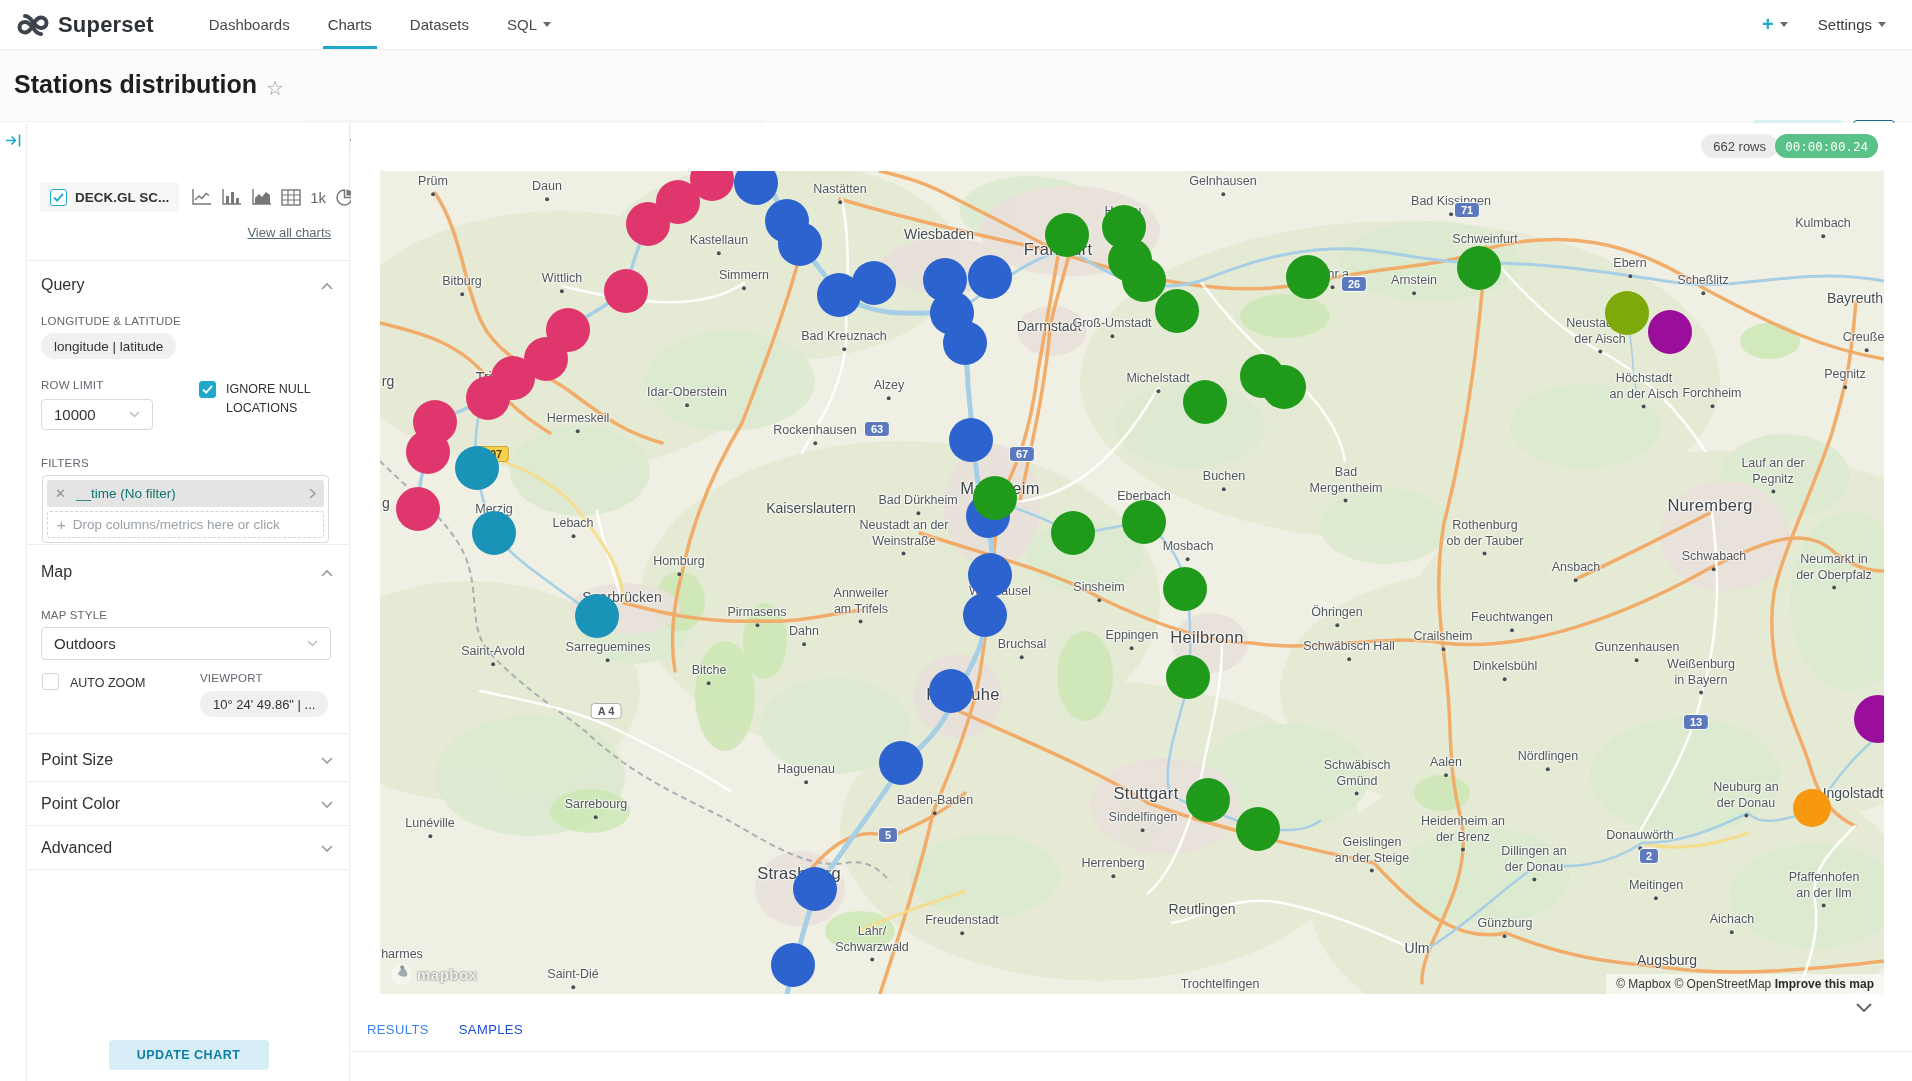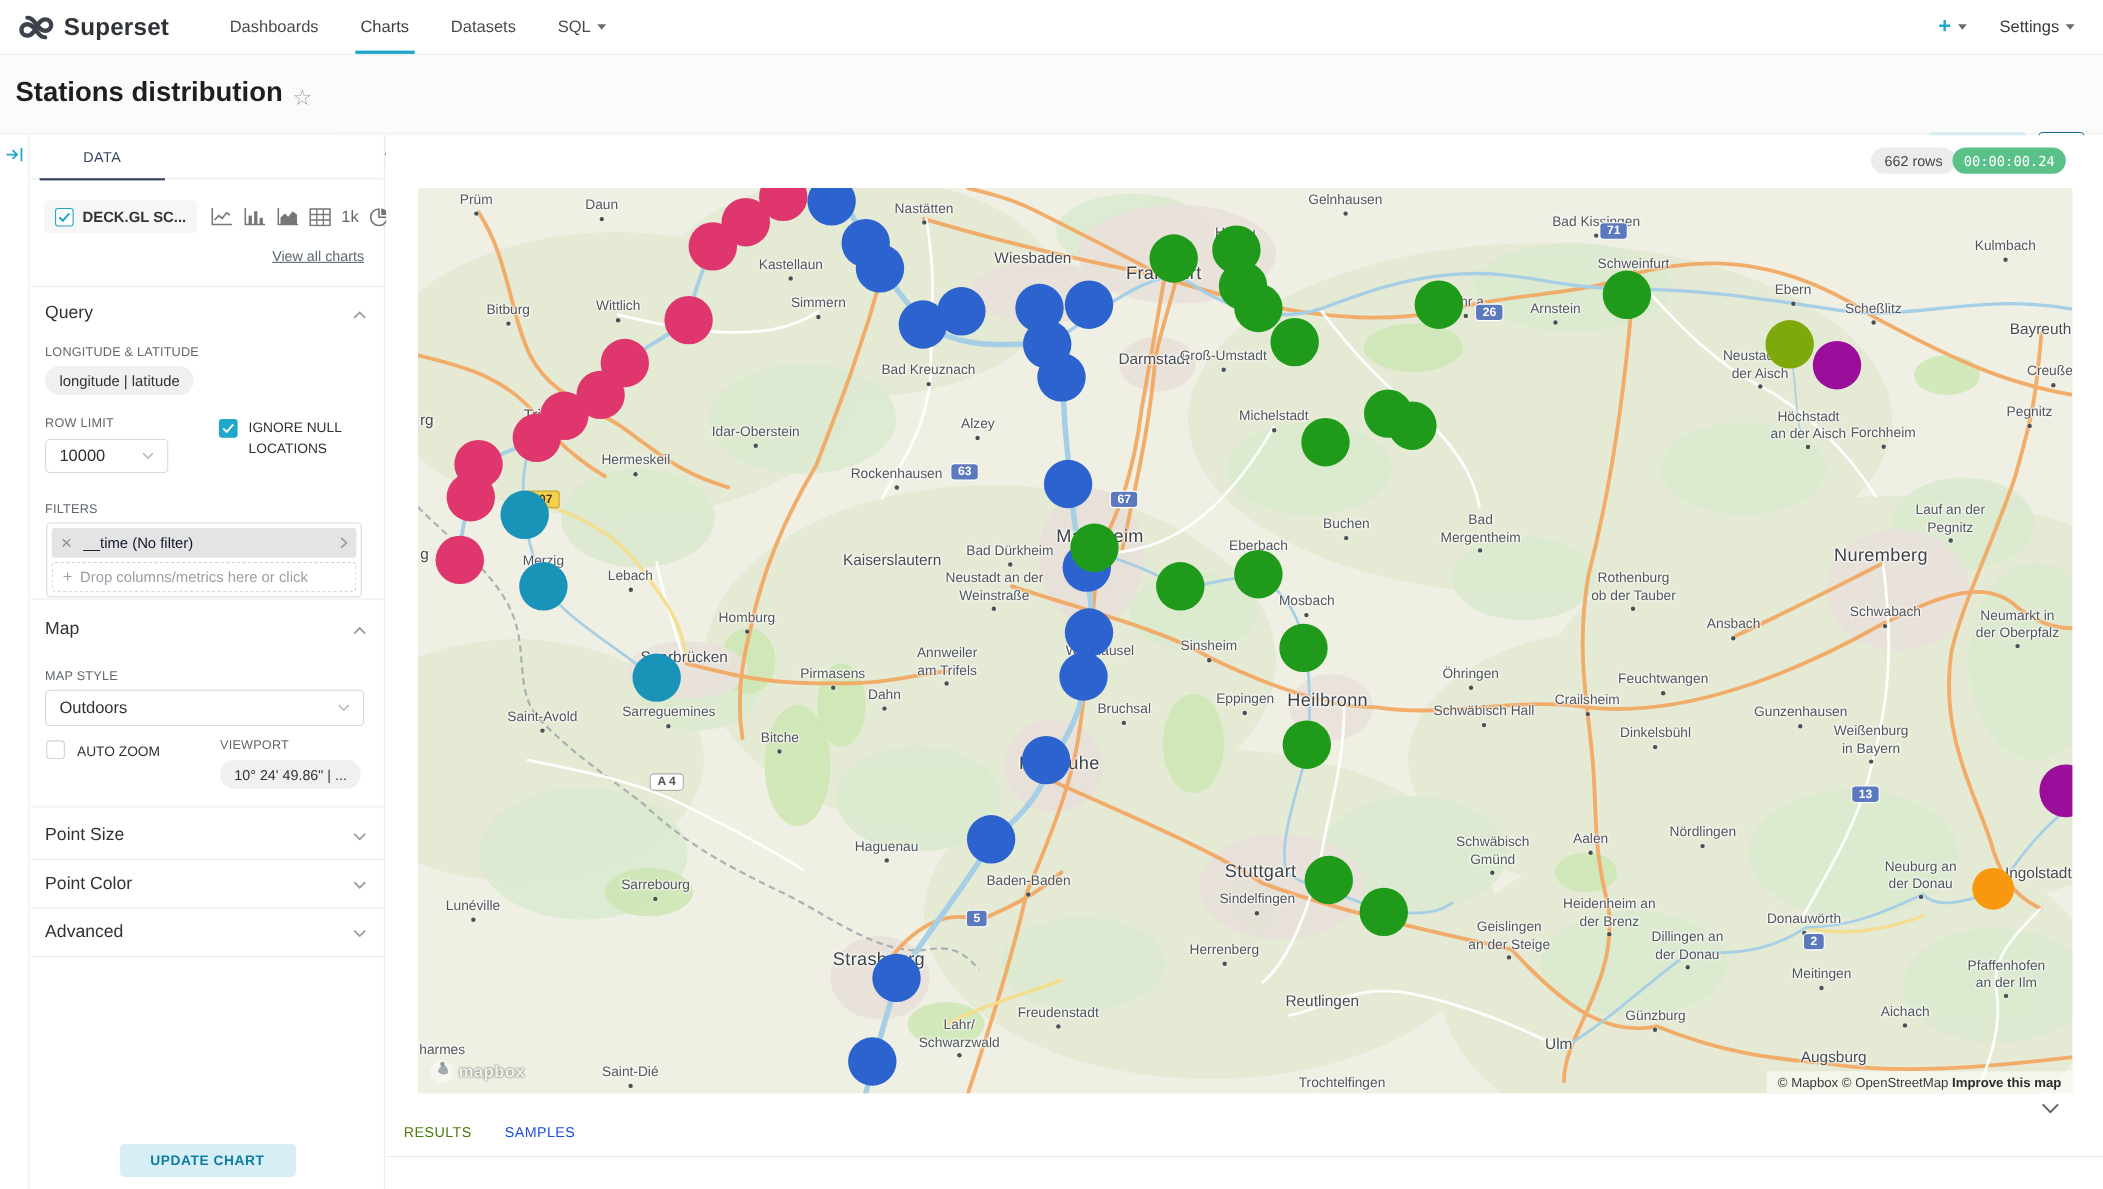--- a/index.html
+++ b/index.html
@@ -78,21 +78,21 @@
   .select { border:1px solid #d9d9d9; border-radius:4px; background:#fff; position:absolute;
     display:flex; align-items:center; font-size:15px; color:#323232; padding:0 12px; cursor:pointer; }
   .select .sel-chev { margin-left:auto; display:flex; }
   .cb-label { font-size:12.5px; color:#323232; line-height:19px; white-space:pre-line; }
 
   .filter-box { position:absolute; left:14px; right:20px; border:1px solid #d9d9d9; border-radius:4px;
     padding:4px; background:#fff; }
   .filter-row { background:#e4e4e4; border-radius:3px; height:27px; display:flex; align-items:center;
     padding:0 8px; cursor:pointer; }
   .filter-x { color:#8f8f8f; font-size:13px; margin-right:10px; cursor:pointer; }
-  .filter-label { font-size:13.5px; color:#0f172a; }
+  .filter-label { font-size:13.5px; color:#0f766e; }
   .filter-chev { margin-left:auto; color:#8f8f8f; display:flex; }
   .drop-zone { margin-top:4px; border:1.5px dashed #d2d2d2; border-radius:3px; height:27px;
     display:flex; align-items:center; padding:0 9px; color:#9aa0a6; font-size:13.5px; cursor:pointer; gap:7px;}
 
   .update-btn { position:absolute; left:50%; transform:translateX(-50%); top:917px; width:160px;
     height:30px; background:#d7eef6; color:#0d7ea0; border:none; border-radius:4px; font-weight:bold;
     font-size:12.5px; letter-spacing:.5px; cursor:pointer; font-family:"Liberation Sans",sans-serif;}
 
   
   .main { position:absolute; top:123px; left:351px; right:0; bottom:0; background:#fff; }
@@ -125,21 +125,21 @@
     gap:4px; opacity:.75; }
   .mapbox-word { font-size:15px; font-weight:bold; color:rgba(255,255,255,.9); letter-spacing:.5px;
     text-shadow:0 0 2px rgba(90,90,90,.9),0 0 2px rgba(90,90,90,.9); }
   .attribution { position:absolute; right:0; bottom:0; z-index:10; background:rgba(255,255,255,.55);
     font-size:12px; color:#3a3a3a; padding:3px 10px; }
   .attribution b { color:#2b2b2b; }
 
   .results-tabs { position:absolute; left:16px; top:899px; display:flex; gap:30px; font-size:13px;
     letter-spacing:.4px; }
   .rtab { cursor:pointer; }
-  .rtab.active { color:#4d7c0f;text-align:right; }
+  .rtab.active { color:#3b82f6;text-align:right; }
   .rtab.inactive { color:#1d4ed8; }
   .results-sep { position:absolute; left:0; right:0; top:928px; height:1px; background:#ececec; }
   .results-chev { position:absolute; right:40px; top:880px; cursor:pointer; display:flex; color:#5f6368; }
 
   svg.icon { display:block; }
 </style>
 </head>
 <body>
 
 <div class="navbar">
@@ -209,23 +209,20 @@
 
 <div class="rail">
   <div class="rail-collapse">
     <svg class="icon" width="17" height="15" viewBox="0 0 17 15">
         <path d="M1 7.5 h9 M6.5 3.5 l4 4 -4 4 M14.5 1.5 v12" stroke="#1fa8c9" stroke-width="1.6" fill="none"></path>
       </svg>
   </div>
 </div>
 
 <div class="panel">
-  <div class="tabbar">
-    <div class="tab-data">DATA</div>
-  </div>
 
   <div class="viz-row">
     <div class="viz-pill">
       <span class="cb outline">
         <svg class="icon" width="11" height="9" viewBox="0 0 12 10">
             <path d="M1 5 l3.5 3.5 L11 1" stroke="#1fa8c9" stroke-width="2" fill="none"></path>
           </svg>
       </span>
       <span class="viz-label">DECK.GL SC...</span>
     </div>

